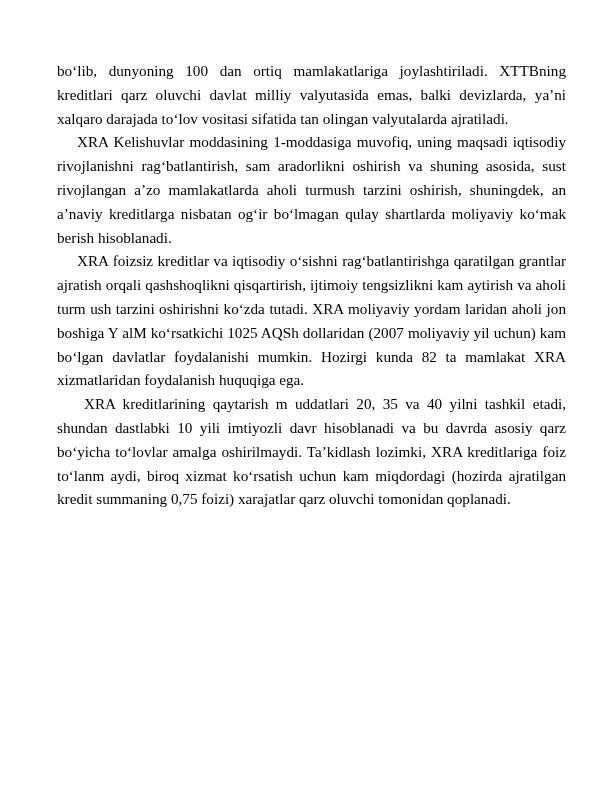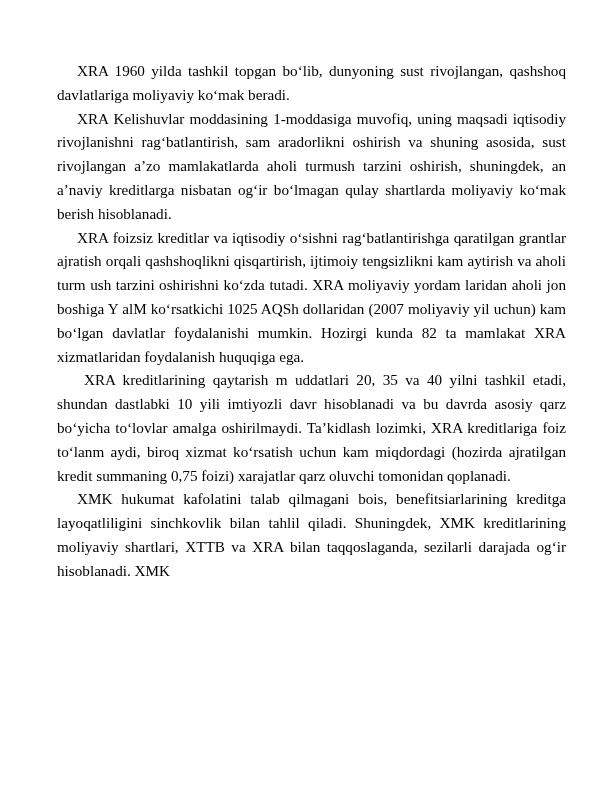--- a/index.html
+++ b/index.html
@@ -52,26 +52,25 @@
   p.para:last-child {
     text-align-last: left;
   }
 </style>
 </head>
 <body style="background: rgb(255, 255, 255); color: rgb(0, 0, 0);">
 
 <div class="page">
   <div class="text-column">
 
+    <p class="para indent-none">bo‘lib, dunyoning 100 dan ortiq mamlakatlariga joylashtiriladi. XTTBning kreditlari qarz oluvchi davlat milliy valyutasida emas, balki devizlarda, ya’ni xalqaro darajada to‘lov vositasi sifatida tan olingan valyutalarda ajratiladi.</p>
 
-    <p class="para indent-normal">XRA 1960 yilda tashkil topgan bo‘lib, dunyoning sust rivojlangan, qashshoq davlatlariga moliyaviy ko‘mak beradi.</p>
 
     <p class="para indent-normal">XRA Kelishuvlar moddasining 1-moddasiga muvofiq, uning maqsadi iqtisodiy rivojlanishni rag‘batlantirish, sam aradorlikni oshirish va shuning asosida, sust rivojlangan a’zo mamlakatlarda aholi turmush tarzini oshirish, shuningdek, an a’naviy kreditlarga nisbatan og‘ir bo‘lmagan qulay shartlarda moliyaviy ko‘mak berish hisoblanadi.</p>
 
     <p class="para indent-normal">XRA foizsiz kreditlar va iqtisodiy o‘sishni rag‘batlantirishga qaratilgan grantlar ajratish orqali qashshoqlikni qisqartirish, ijtimoiy tengsizlikni kam aytirish va aholi turm ush tarzini oshirishni ko‘zda tutadi. XRA moliyaviy yordam laridan aholi jon boshiga Y alM ko‘rsatkichi 1025 AQSh dollaridan (2007 moliyaviy yil uchun) kam bo‘lgan davlatlar foydalanishi mumkin. Hozirgi kunda 82 ta mamlakat XRA xizmatlaridan foydalanish huquqiga ega.</p>
 
     <p class="para indent-wide">XRA kreditlarining qaytarish m uddatlari 20, 35 va 40 yilni tashkil etadi, shundan dastlabki 10 yili imtiyozli davr hisoblanadi va bu davrda asosiy qarz bo‘yicha to‘lovlar amalga oshirilmaydi. Ta’kidlash lozimki, XRA kreditlariga foiz to‘lanm aydi, biroq xizmat ko‘rsatish uchun kam miqdordagi (hozirda ajratilgan kredit summaning 0,75 foizi) xarajatlar qarz oluvchi tomonidan qoplanadi.</p>
 
 
-    <p class="para indent-normal">XMK hukumat kafolatini talab qilmagani bois, benefitsiarlarining kreditga layoqatliligini sinchkovlik bilan tahlil qiladi. Shuningdek, XMK kreditlarining moliyaviy shartlari, XTTB va XRA bilan taqqoslaganda, sezilarli darajada og‘ir hisoblanadi. XMK</p>
 
   </div>
 </div>
 
 </body></html>

